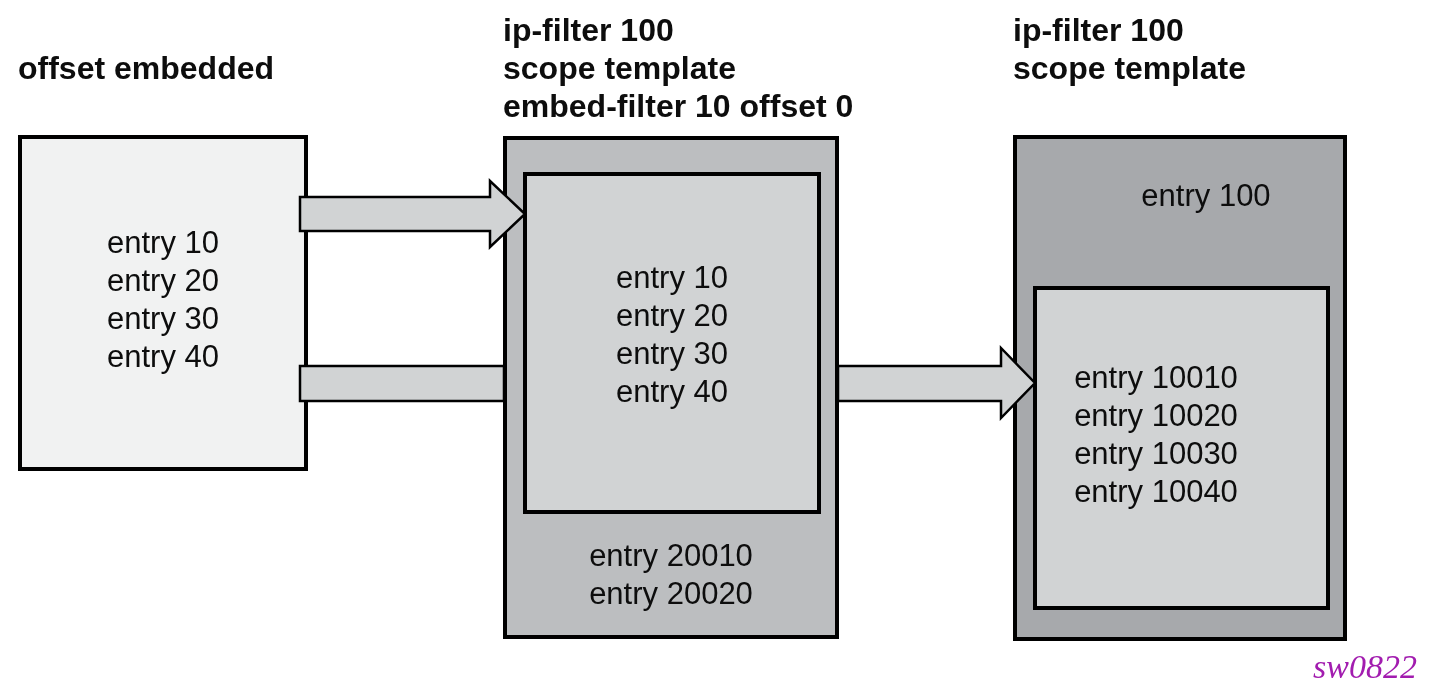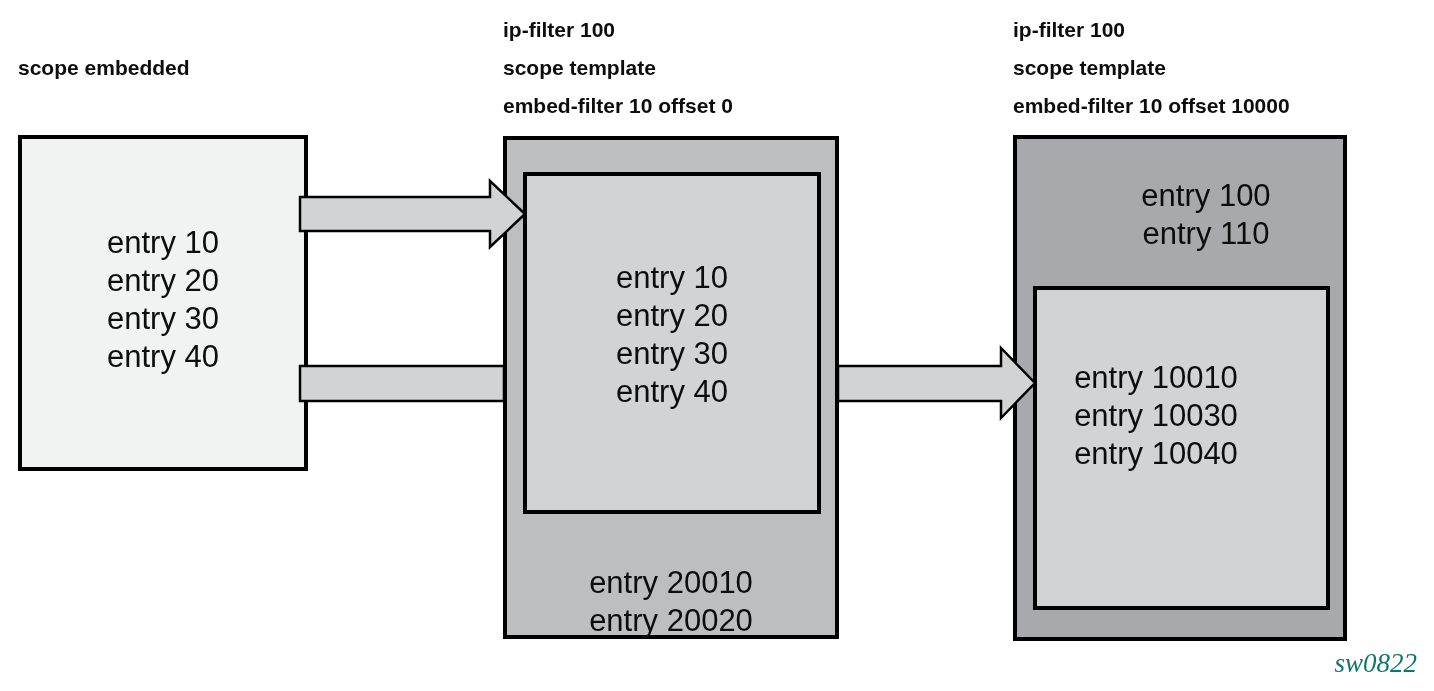--- a/index.html
+++ b/index.html
@@ -12,21 +12,21 @@
     width: 1434px;
     height: 691px;
     background: #ffffff;
     overflow: hidden;
     font-family: "Liberation Sans", sans-serif;
     color: #0d0d0d;
   }
   .title {
     position: absolute;
     font-weight: bold;
-    font-size: 21px;
+    font-size: 32px;
     line-height: 38px;
     white-space: nowrap;
     color: #0d0d0d;
   }
   .box {
     position: absolute;
     box-sizing: border-box;
     border: 4px solid #000000;
   }
   #box-left        { left: 18px;   top: 135px; width: 290px; height: 336px; background: #f1f2f2; }
@@ -37,50 +37,50 @@
   .entries {
     position: absolute;
     font-size: 31px;
     line-height: 38px;
     text-align: center;
     white-space: nowrap;
     color: #0d0d0d;
   }
   #entries-left      { left: 18px;   top: 224px; width: 290px; }
   #entries-mid       { left: 523px;  top: 259px; width: 298px; }
-  #entries-mid-own   { left: 503px;  top: 564px; width: 336px; }
+  #entries-mid-own   { left: 503px;  top: 537px; width: 336px; }
   #entries-right-own { left: 1013px; top: 177px; width: 386px; }
   #entries-right     { left: 1033px; top: 359px; width: 246px; }
   #title-left  { left: 18px;   top: 49px; }
   #title-mid   { left: 503px;  top: 11px; }
   #title-right { left: 1013px; top: 11px; }
   #arrows {
     position: absolute;
     left: 0;
     top: 0;
     pointer-events: none;
   }
   #watermark {
     position: absolute;
     right: 17px;
     top: 648px;
     font-family: "Liberation Serif", serif;
     font-style: italic;
-    font-size: 27px;
-    color: #0f766e;
+    font-size: 34px;
+    color: #a21caf;
   }
 </style>
 </head>
 <body>
 
 <div id="canvas">
 
   <div>
     <div class="title" id="title-left">
-      <div>scope embedded</div>
+      <div>offset embedded</div>
     </div>
     <div class="box" id="box-left"></div>
     <div class="entries" id="entries-left">
       <div>entry 10</div>
       <div>entry 20</div>
       <div>entry 30</div>
       <div>entry 40</div>
     </div>
   </div>
 
@@ -101,30 +101,29 @@
     <div class="entries" id="entries-mid-own">
       <div>entry 20010</div>
       <div>entry 20020</div>
     </div>
   </div>
 
   <div>
     <div class="title" id="title-right">
       <div>ip-filter 100</div>
       <div>scope template</div>
-      <div>embed-filter 10 offset 10000</div>
     </div>
     <div class="box" id="box-right-outer"></div>
     <div class="entries" id="entries-right-own">
       <div>entry 100</div>
-      <div>entry 110</div>
     </div>
     <div class="box" id="box-right-inner"></div>
     <div class="entries" id="entries-right">
       <div>entry 10010</div>
+      <div>entry 10020</div>
       <div>entry 10030</div>
       <div>entry 10040</div>
     </div>
   </div>
 
   <svg id="arrows" width="1434" height="691">
     <polygon points="300,197 490,197 490,181 525,214 490,247 490,231 300,231" fill="#d1d3d4" stroke="#000000" stroke-width="2.5" stroke-linejoin="miter"></polygon>
     <polygon points="300,366 504,366 504,401 300,401" fill="#d1d3d4" stroke="#000000" stroke-width="2.5"></polygon>
     <polygon points="838,366 1001,366 1001,348 1035,383 1001,418 1001,401 838,401" fill="#d1d3d4" stroke="#000000" stroke-width="2.5" stroke-linejoin="miter"></polygon>
   </svg>

